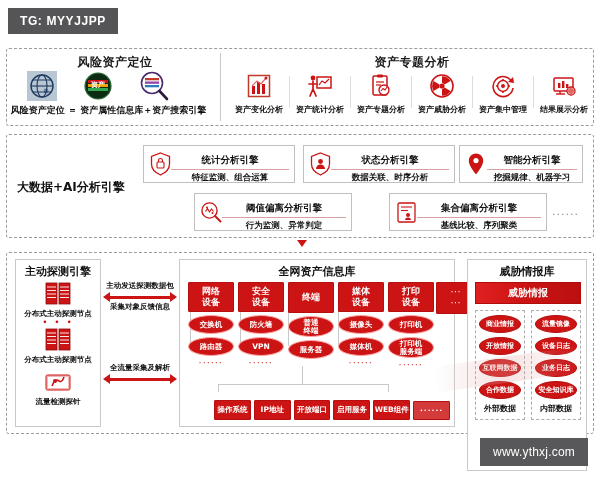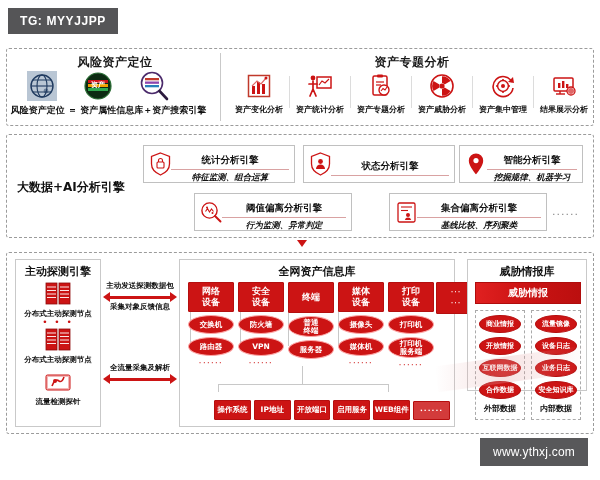--- a/index.html
+++ b/index.html
@@ -85,21 +85,21 @@
     padding: 3px 5px;
   }
   .eng-ic { width: 22px; flex: 0 0 22px; display:flex; align-items:center; justify-content:center; }
   .eng-txt { flex: 1; text-align: center; }
   .eng-t1 {
     font-size: 9.5px; font-weight: bold; color: #111;
     border-bottom: 1px solid #d9a2a2; padding-bottom: 2px; margin-bottom: 2px;
     white-space: nowrap;
     margin-top: 10px;
   }
-  .eng-t2 { font-size: 8.5px; font-weight: bold; color: #111; white-space: nowrap; font-style: italic; }
+  .eng-t2 { font-size: 8.5px; font-weight: bold; color: #111; white-space: nowrap; }
   .dots-r2 {
     position: absolute; right: 14px; top: 70px;
     font-size: 11px; color: #8a8a8a; letter-spacing: 1px;
   }
 
   
   .mid-conn {
     position: absolute; left: 297px; top: 240px;
     width: 0; height: 0;
     border-left: 5px solid transparent; border-right: 5px solid transparent;
@@ -168,21 +168,21 @@
   .attr-chip {
     flex: 1; background: #cc1414; border: 1px solid #b50f0f; color: #ffffff;
     font-size: 7.5px; font-weight: bold; text-align: center;
     padding: 4px 0; border-radius: 1px; white-space: nowrap;
   }
   .attr-chip.faded { background: #d33b3b; letter-spacing: 1px; }
 
   .tree-line { position: absolute; background: #c8c8c8; }
 
   
-  #p-threat { left: 460px; top: 6px; width: 120px; height: 132px; }
+  #p-threat { left: 460px; top: 6px; width: 120px; height: 212px; }
   .threat-banner {
     position: absolute; left: 7px; top: 22px; width: 106px; height: 22px;
     background: linear-gradient(90deg, #e02020 0%, #cc1414 45%, #bb0f0f 100%);
     color: #ffffff; font-size: 10px; font-weight: bold;
     display: flex; align-items: center; justify-content: center;
     border: 1px solid #b00c0c;
   }
   .ti-group {
     position: absolute; top: 50px; width: 50px; height: 110px;
     border: 1px dashed #aaaaaa; padding: 4px 3px 0 3px;
@@ -367,20 +367,21 @@
     <div class="engine" style="left:296px; top:10px; width:152px; height:38px;">
       <div class="eng-ic">
         <svg width="21" height="24" viewBox="0 0 21 24">
           <path d="M10.5 1 L19.5 4.5 V12 c0 5.5 -4.5 9 -9 11 c-4.5 -2 -9 -5.5 -9 -11 V4.5 Z" fill="none" stroke="#cc1414" stroke-width="1.3"></path>
           <circle cx="10.5" cy="9.5" r="2.4" fill="#cc1414"></circle>
           <path d="M6 17 a4.5 4.5 0 0 1 9 0 z" fill="#cc1414"></path>
         </svg>
       </div>
       <div class="eng-txt">
         <div class="eng-t1">状态分析引擎</div>
+        <div class="eng-t2">数据关联、时序分析</div>
       </div>
     </div>
 
     <div class="engine" style="left:452px; top:10px; width:124px; height:38px;">
       <div class="eng-ic">
         <svg width="20" height="24" viewBox="0 0 20 24">
           <path d="M10 1.5 a7.2 7.2 0 0 1 7.2 7.2 c0 5.4 -7.2 13.5 -7.2 13.5 S2.8 14.1 2.8 8.7 A7.2 7.2 0 0 1 10 1.5 Z" fill="#cc1414"></path>
           <circle cx="10" cy="8.6" r="2.6" fill="#ffffff"></circle>
         </svg>
       </div>

